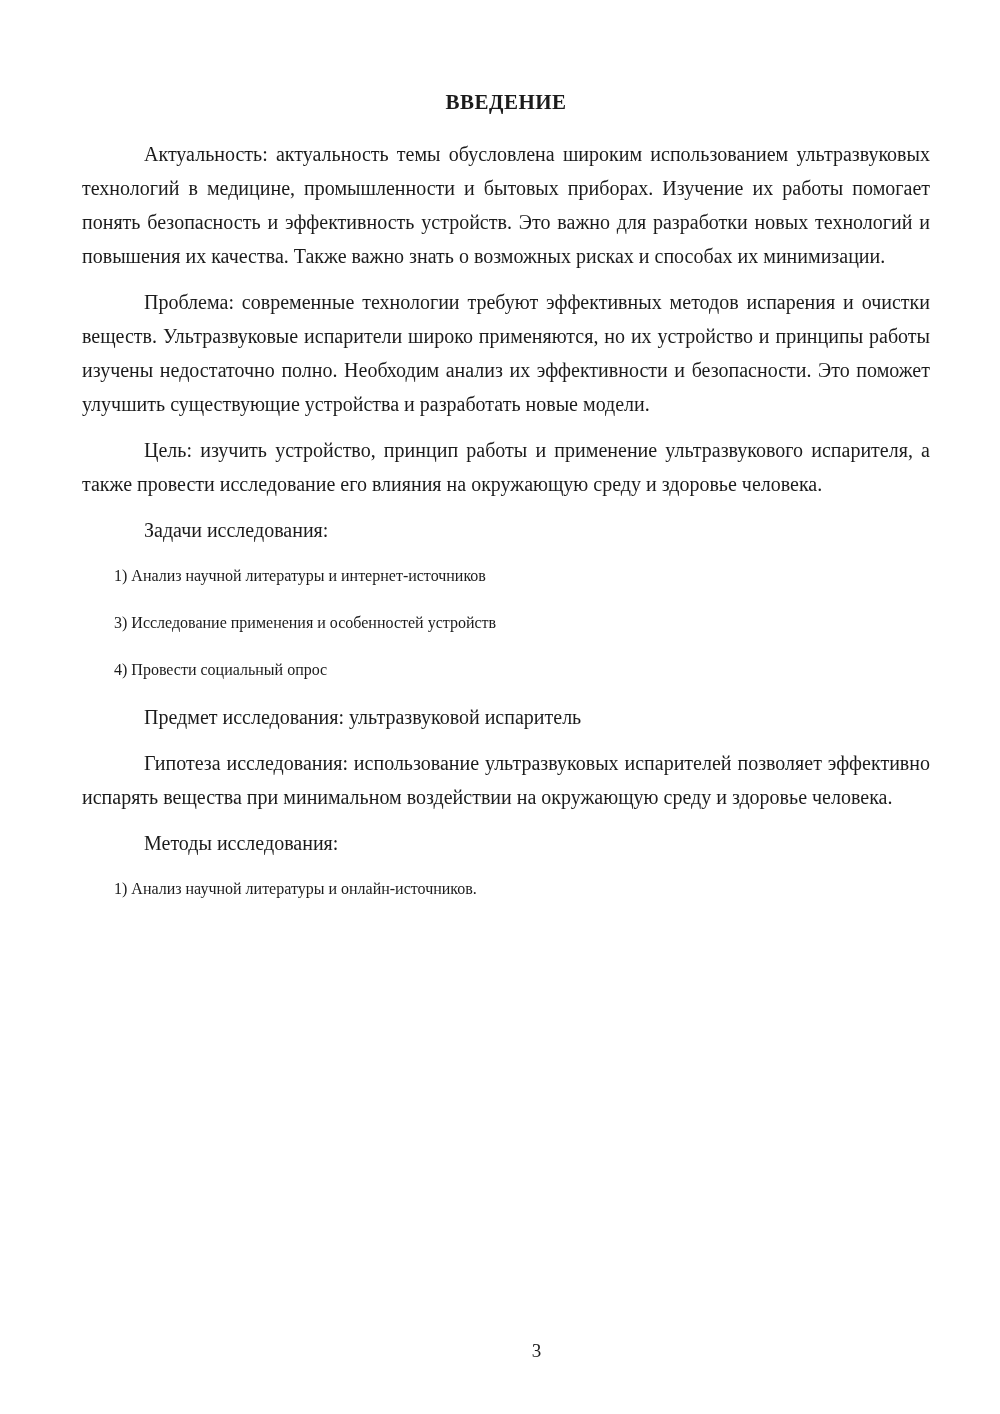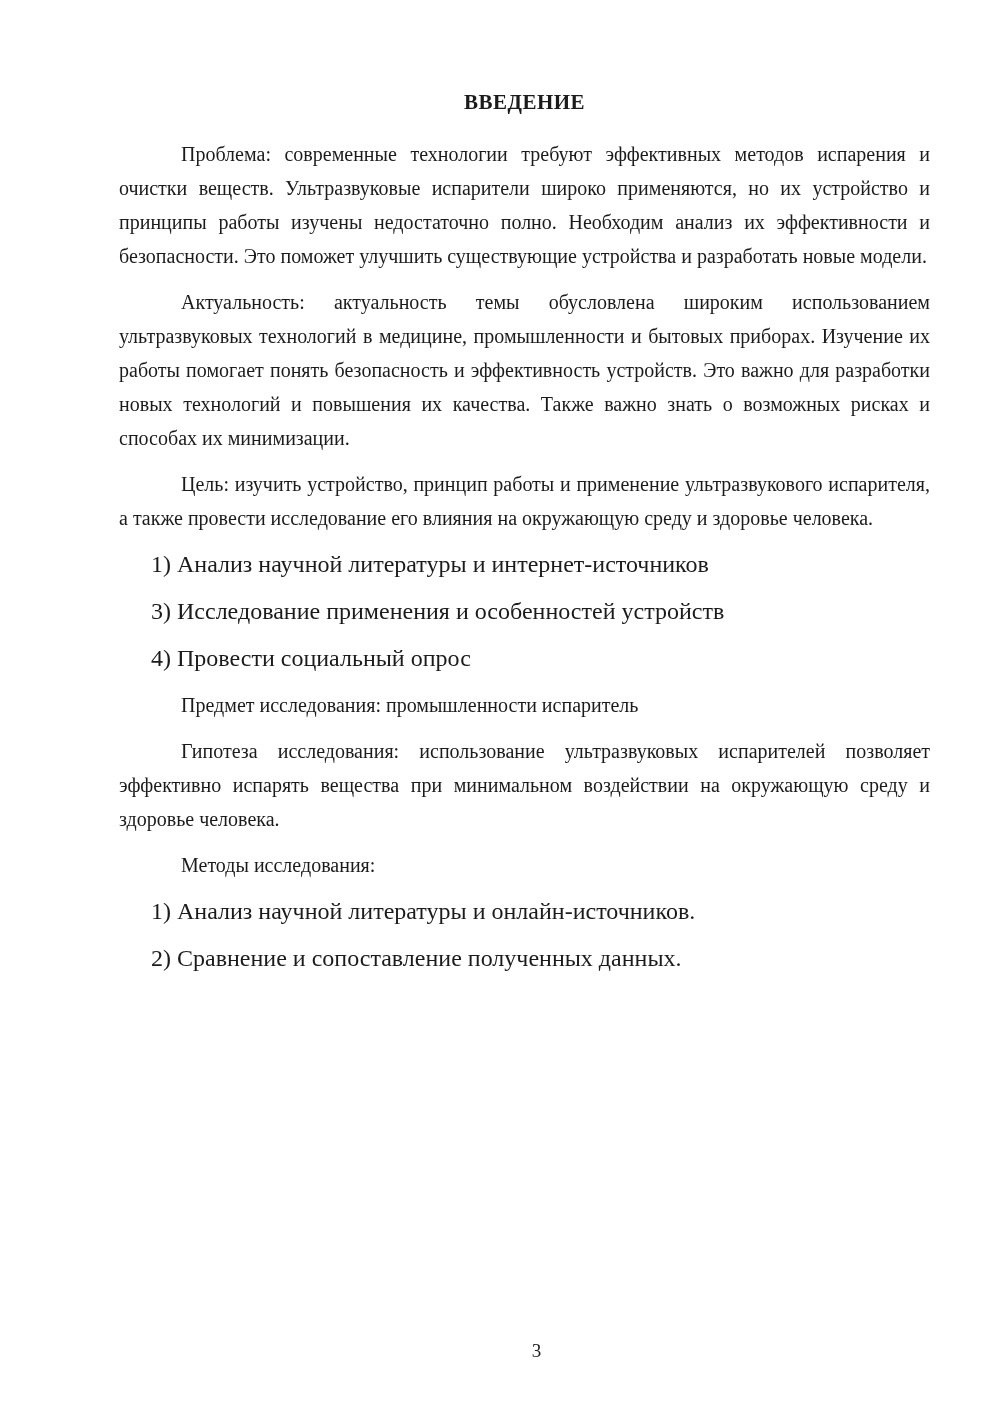--- a/index.html
+++ b/index.html
@@ -11,21 +11,21 @@
       width: 1000px;
       height: 1414px;
       font-family: "Liberation Serif", serif;
       color: #1b1b1b;
     }
     .page {
       position: relative;
       width: 1000px;
       height: 1414px;
       box-sizing: border-box;
-      padding: 90px 70px 0 119px;
+      padding: 90px 70px 0 82px;
       background: #ffffff;
       overflow: hidden;
     }
     .doc-title {
       font-size: 21px;
       font-weight: bold;
       text-align: center;
       letter-spacing: 0.5px;
       margin: 0 0 22px 0;
     }
@@ -34,21 +34,21 @@
       line-height: 34px;
       text-align: justify;
       text-align-last: left;
       text-indent: 62px;
       margin: 0 0 12px 0;
     }
     .list {
       margin: 0;
     }
     .list-item {
-      font-size: 24px;
+      font-size: 16px;
       line-height: 34px;
       margin: 0 0 13px 0;
       padding-left: 32px;
       text-align: left;
     }
     .page-number {
       position: absolute;
       bottom: 52px;
       left: 143px;
       right: 70px;
@@ -57,40 +57,40 @@
       color: #1b1b1b;
     }
   </style>
 </head>
 <body>
 
 <div class="page">
 
   <h1 class="doc-title">ВВЕДЕНИЕ</h1>
 
+  <p class="para">Актуальность: актуальность темы обусловлена широким использованием ультразвуковых технологий в медицине, промышленности и бытовых приборах. Изучение их работы помогает понять безопасность и эффективность устройств. Это важно для разработки новых технологий и повышения их качества. Также важно знать о возможных рисках и способах их минимизации.</p>
+
   <p class="para">Проблема: современные технологии требуют эффективных методов испарения и очистки веществ. Ультразвуковые испарители широко применяются, но их устройство и принципы работы изучены недостаточно полно. Необходим анализ их эффективности и безопасности. Это поможет улучшить существующие устройства и разработать новые модели.</p>
-
-  <p class="para">Актуальность: актуальность темы обусловлена широким использованием ультразвуковых технологий в медицине, промышленности и бытовых приборах. Изучение их работы помогает понять безопасность и эффективность устройств. Это важно для разработки новых технологий и повышения их качества. Также важно знать о возможных рисках и способах их минимизации.</p>
 
   <p class="para">Цель: изучить устройство, принцип работы и применение ультразвукового испарителя, а также провести исследование его влияния на окружающую среду и здоровье человека.</p>
 
+  <p class="para">Задачи исследования:</p>
 
   <div class="list">
     <p class="list-item">1) Анализ научной литературы и интернет-источников</p>
     <p class="list-item">3) Исследование применения и особенностей устройств</p>
     <p class="list-item">4) Провести социальный опрос</p>
   </div>
 
 
-  <p class="para">Предмет исследования: промышленности испаритель</p>
+  <p class="para">Предмет исследования: ультразвуковой испаритель</p>
 
   <p class="para">Гипотеза исследования: использование ультразвуковых испарителей позволяет эффективно испарять вещества при минимальном воздействии на окружающую среду и здоровье человека.</p>
 
   <p class="para">Методы исследования:</p>
 
   <div class="list">
     <p class="list-item">1) Анализ научной литературы и онлайн-источников.</p>
-    <p class="list-item">2) Сравнение и сопоставление полученных данных.</p>
   </div>
 
   <div class="page-number">3</div>
 
 </div>
 
 </body></html>

